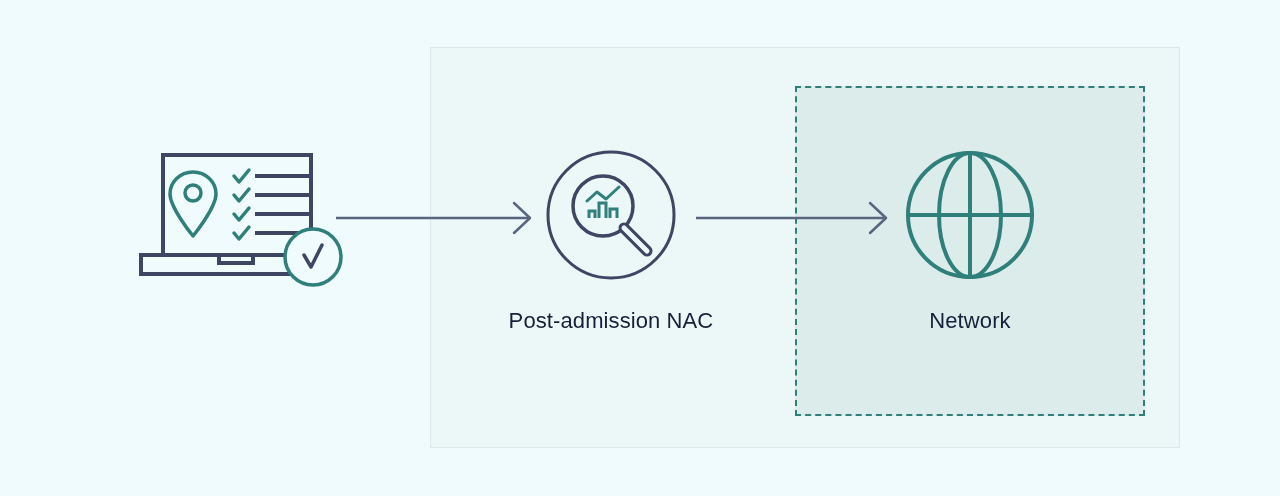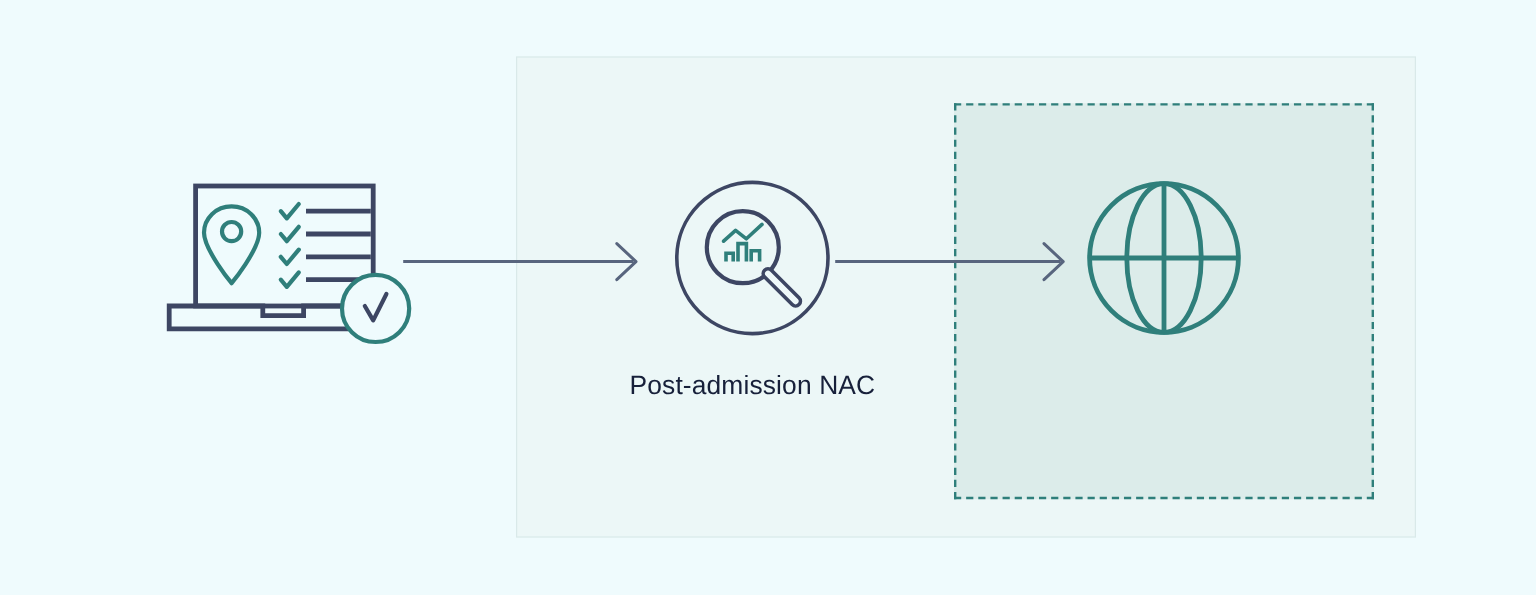--- a/index.html
+++ b/index.html
@@ -57,21 +57,21 @@
   
   #node-pre {
     left: 108px;
     top: 150px;
     width: 240px;
   }
   #node-pre .node-icon { width: 210px; height: 130px; }
   #node-pre .node-label { margin-top: 28px; }
   
   #node-post {
-    left: 502px;
+    left: 486px;
     top: 150px;
     width: 250px;
   }
   #node-post .node-icon { width: 250px; height: 130px; }
   #node-post .node-label { margin-top: 28px; }
   
   #node-network {
     left: 855px;
     top: 150px;
     width: 230px;
@@ -166,15 +166,16 @@
 
   <div class="node" id="node-network">
     <div class="node-icon">
       <svg width="230" height="130" viewBox="0 0 230 130">
         <circle cx="115" cy="65" r="62" fill="none" stroke="#2f7f7b" stroke-width="4"></circle>
         <ellipse cx="115" cy="65" rx="31" ry="62" fill="none" stroke="#2f7f7b" stroke-width="4"></ellipse>
         <line x1="115" y1="3" x2="115" y2="127" stroke="#2f7f7b" stroke-width="4"></line>
         <line x1="53" y1="65" x2="177" y2="65" stroke="#2f7f7b" stroke-width="4"></line>
       </svg>
     </div>
+    <div class="node-label">Network</div>
   </div>
 
 </div>
 
 </body></html>

